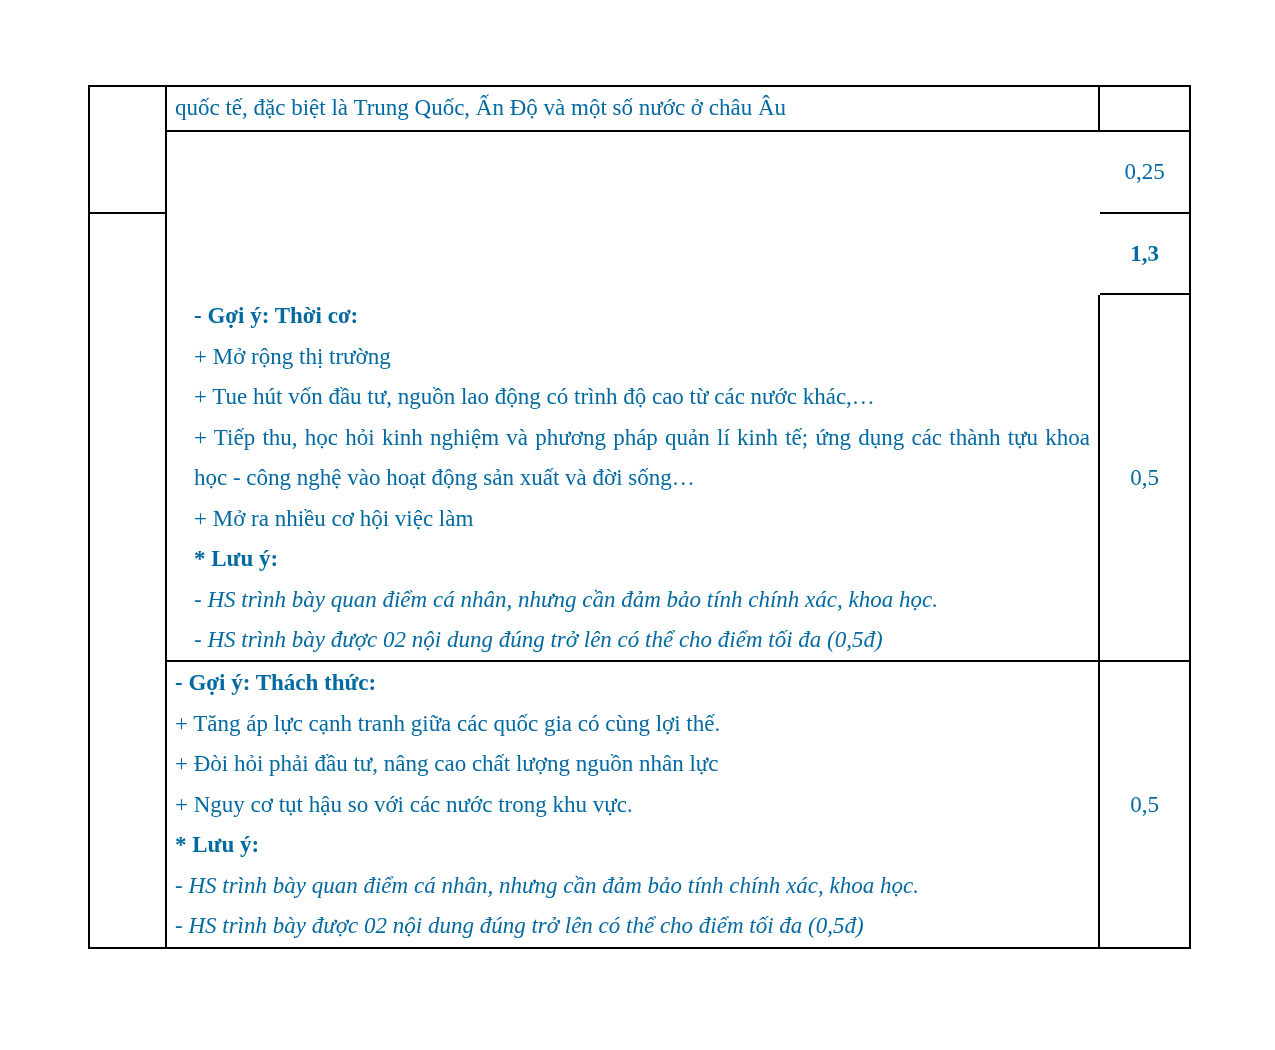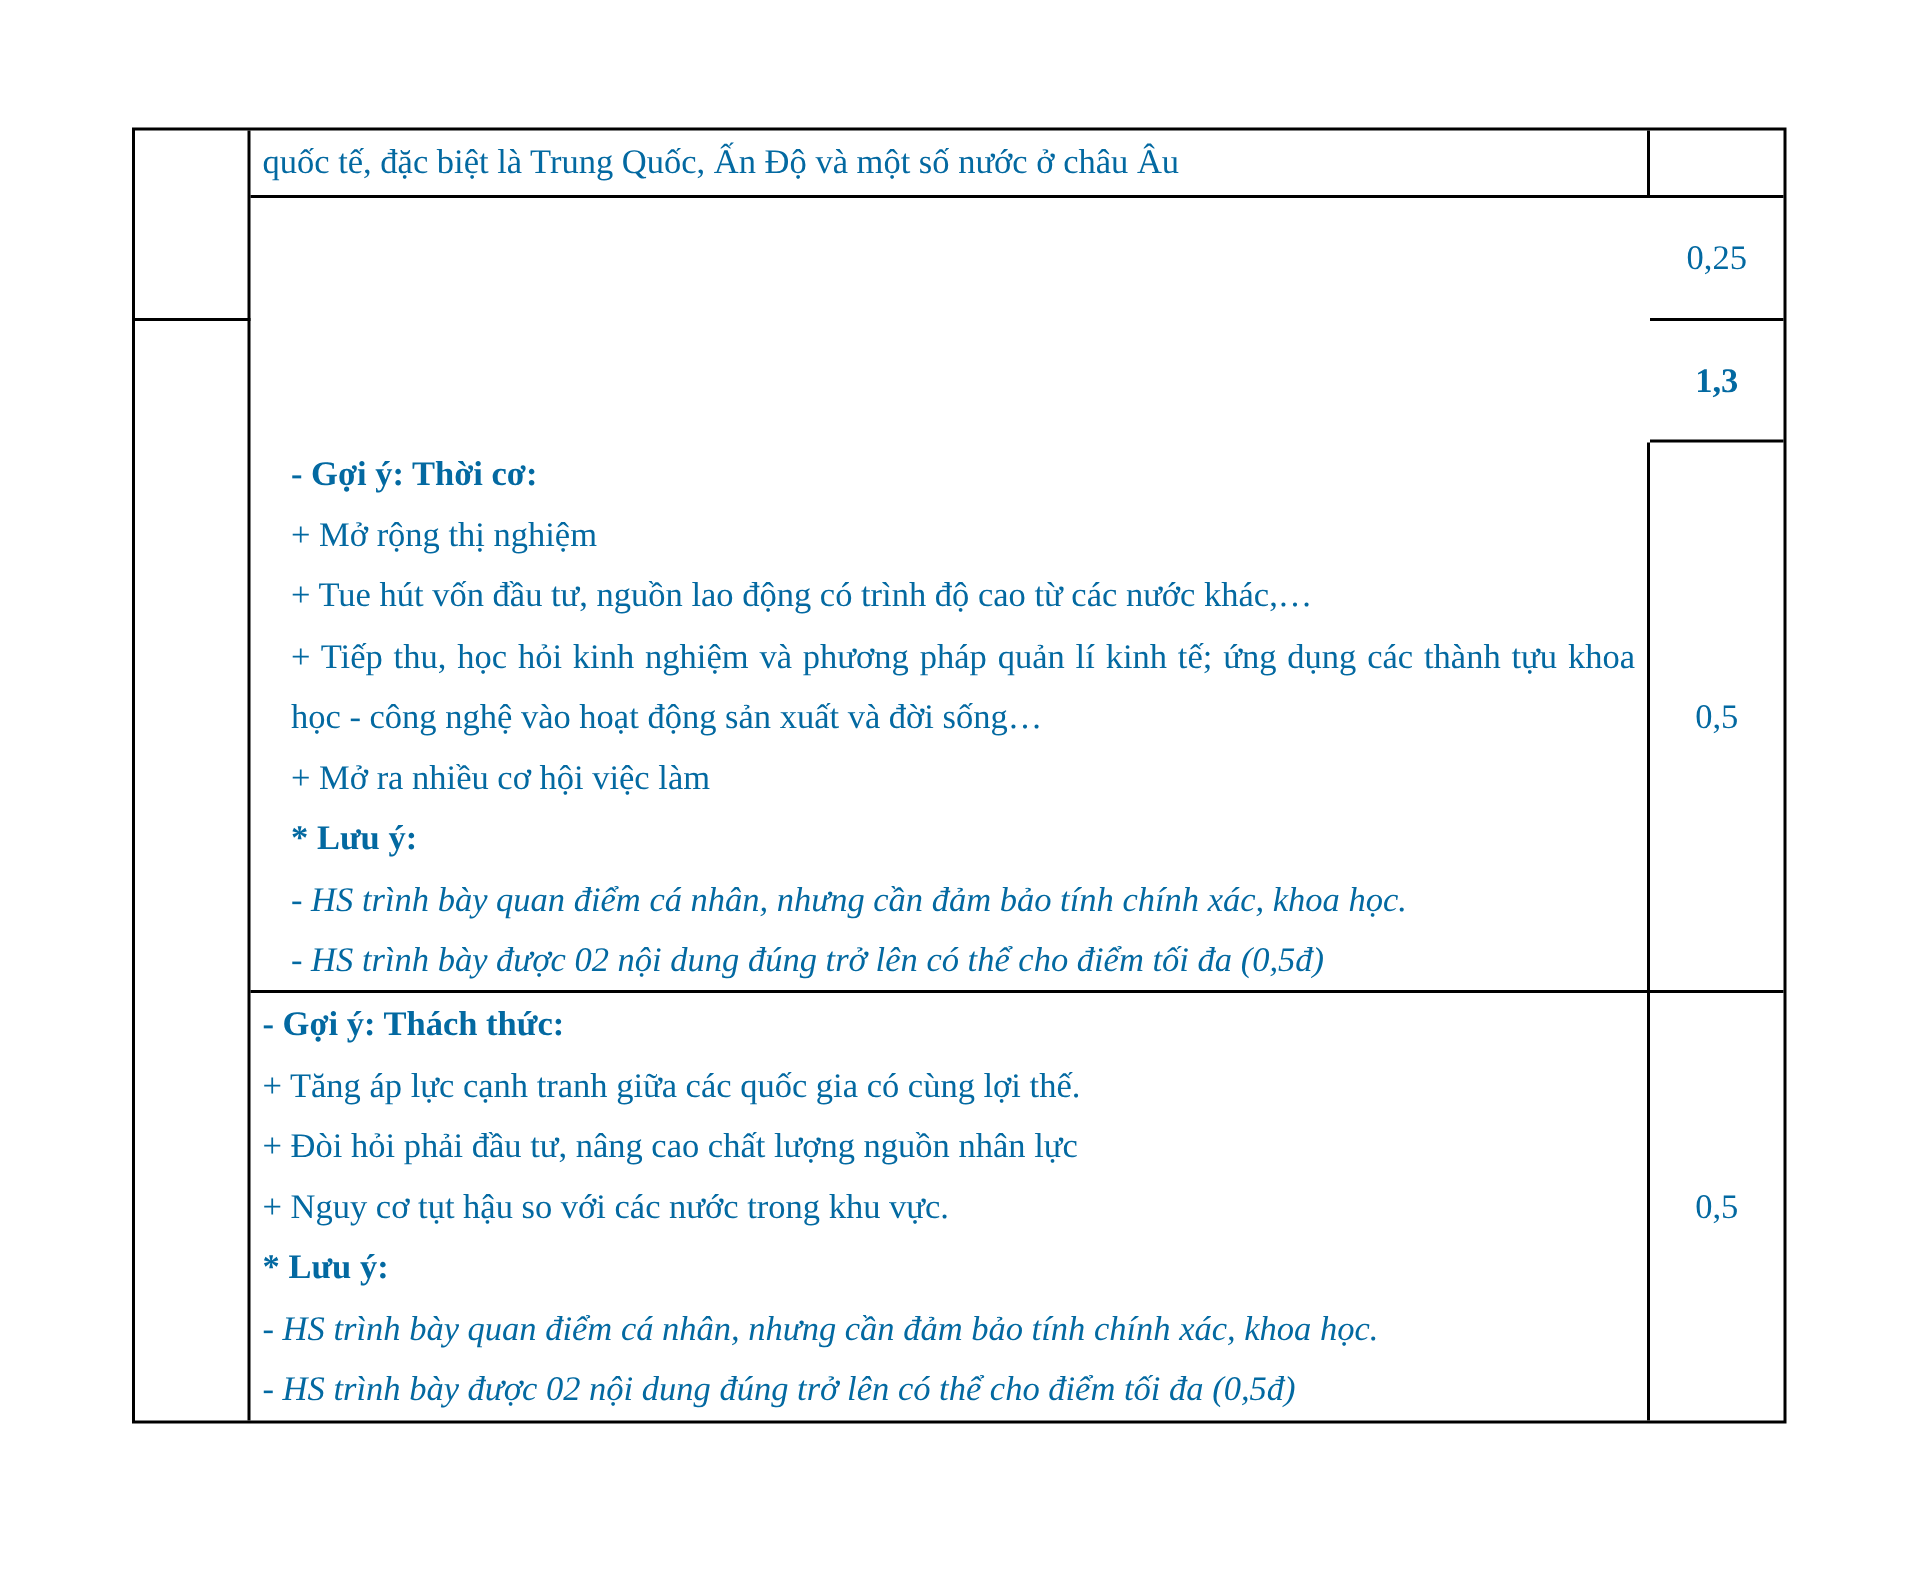--- a/index.html
+++ b/index.html
@@ -75,21 +75,21 @@
     <div class="cell marker m2"></div>
 
   <div class="cell content row-border" style="grid-row: 1;">
         <div class="line regular">quốc tế, đặc biệt là Trung Quốc, Ấn Độ và một số nước ở châu Âu</div>
       </div>
       <div class="cell score row-border" style="grid-row: 1;"></div>
       <div class="cell score row-border" style="grid-row: 2;">0,25</div>
       <div class="cell score row-border bold" style="grid-row: 3;">1,3</div>
       <div class="cell content row-border" style="grid-row: 4; padding-left: 27px;">
         <div class="line bold">- Gợi ý: Thời cơ:</div>
-        <div class="line regular">+ Mở rộng thị nghiệm</div>
+        <div class="line regular">+ Mở rộng thị trường</div>
         <div class="line regular">+ Tue hút vốn đầu tư, nguồn lao động có trình độ cao từ các nước khác,…</div>
         <div class="line regular">+ Tiếp thu, học hỏi kinh nghiệm và phương pháp quản lí kinh tế; ứng dụng các thành tựu khoa học - công nghệ vào hoạt động sản xuất và đời sống…</div>
         <div class="line regular">+ Mở ra nhiều cơ hội việc làm</div>
         <div class="line bold">* Lưu ý:</div>
         <div class="line italic">- HS trình bày quan điểm cá nhân, nhưng cần đảm bảo tính chính xác, khoa học.</div>
         <div class="line italic">- HS trình bày được 02 nội dung đúng trở lên có thể cho điểm tối đa (0,5đ)</div>
       </div>
       <div class="cell score row-border" style="grid-row: 4;">0,5</div>
       <div class="cell content" style="grid-row: 5;">
         <div class="line bold">- Gợi ý: Thách thức:</div>

